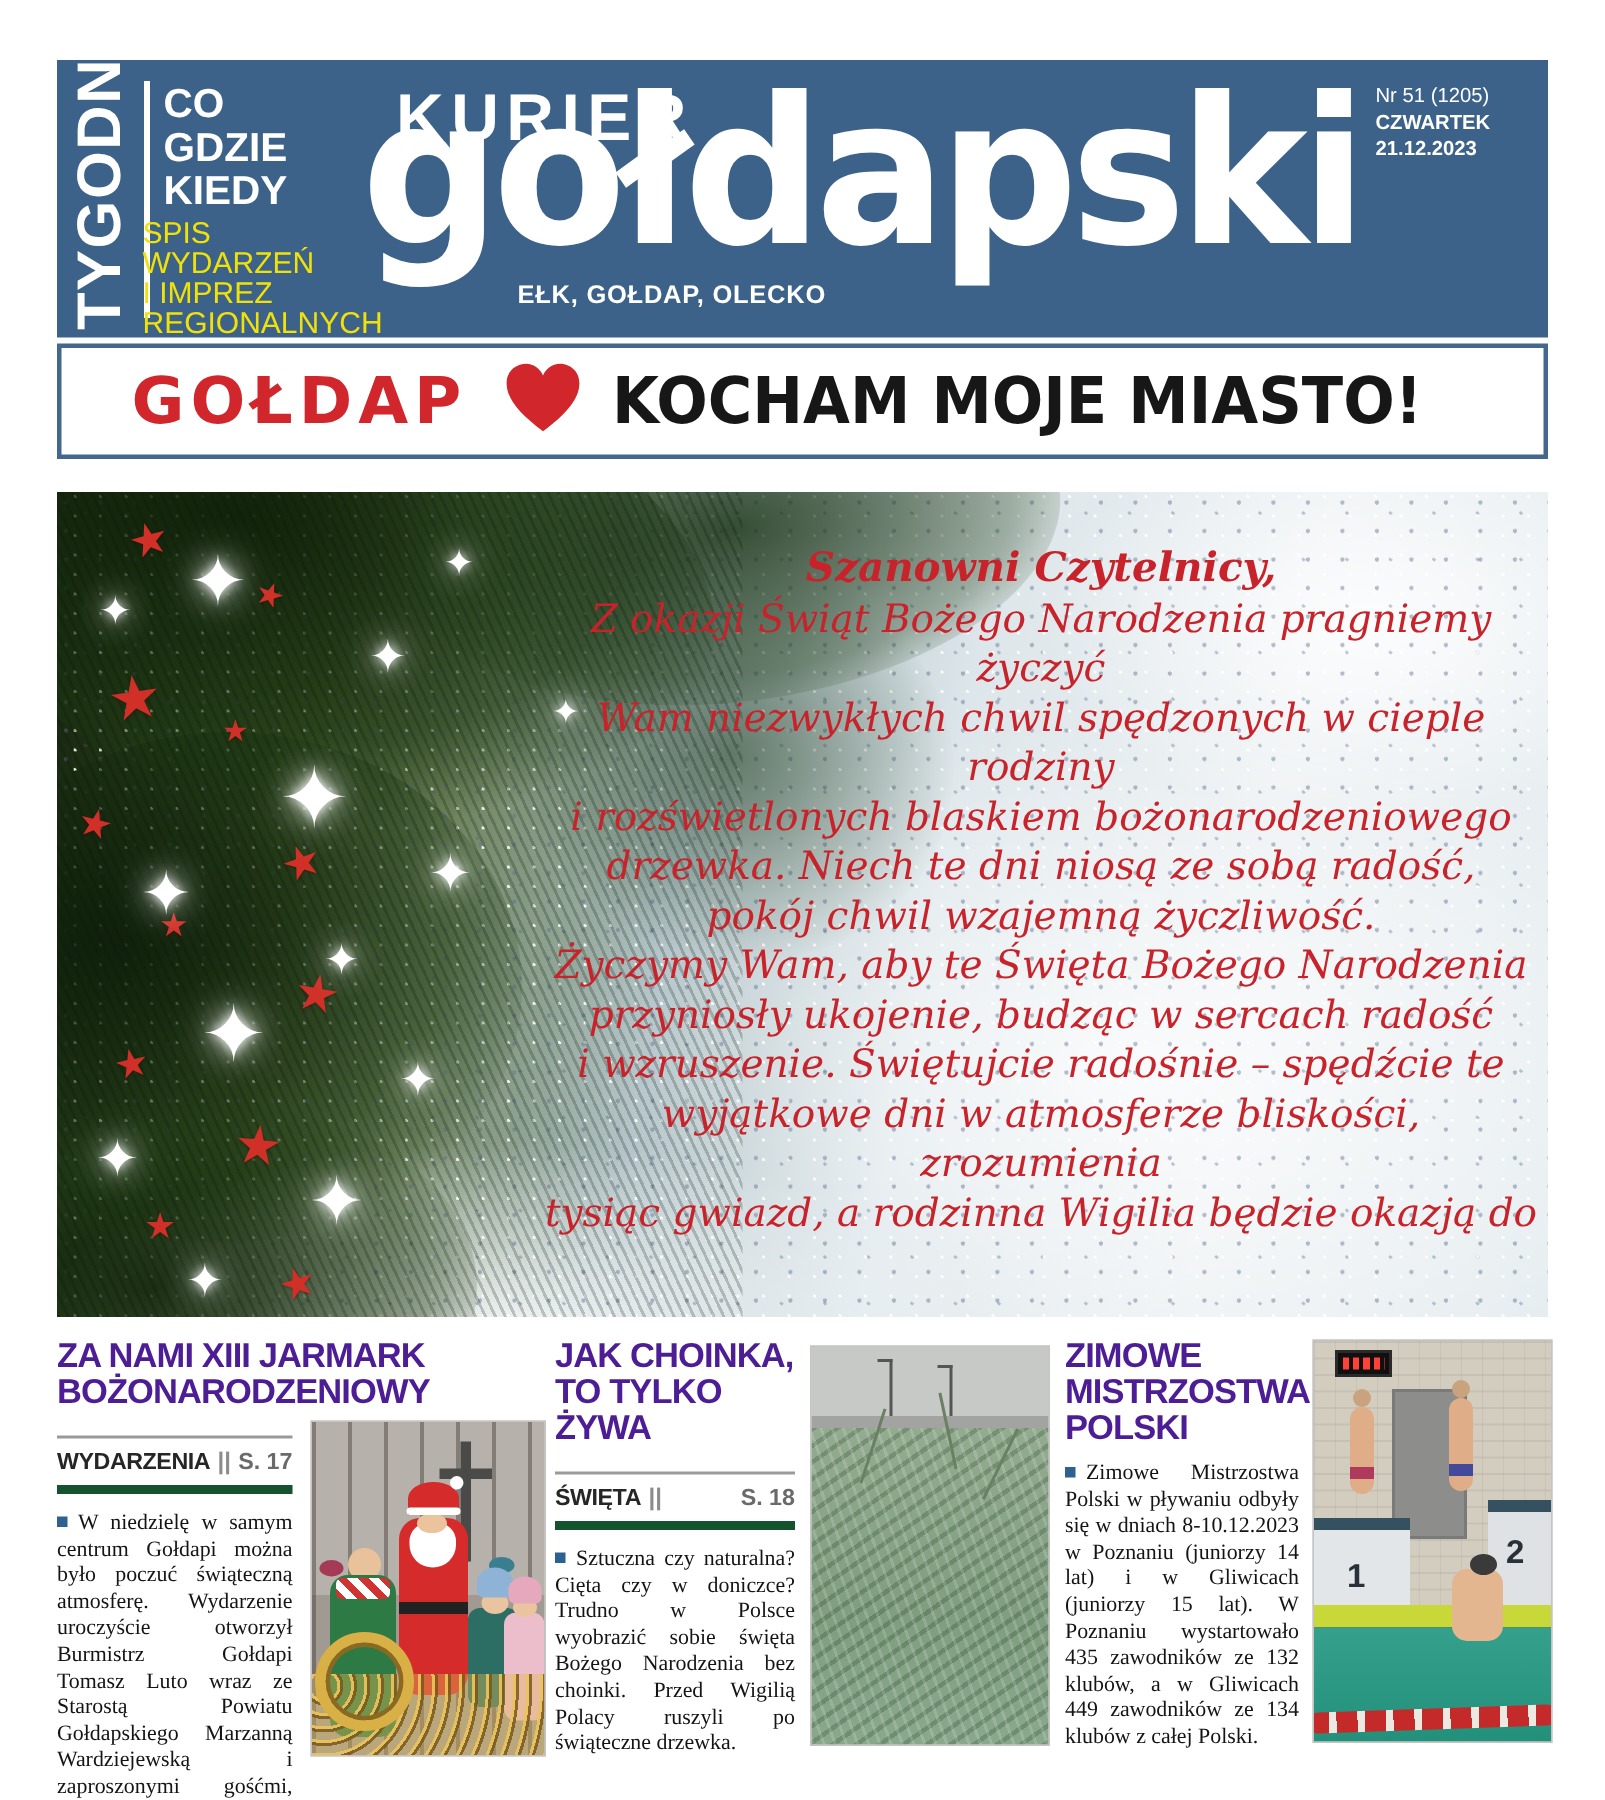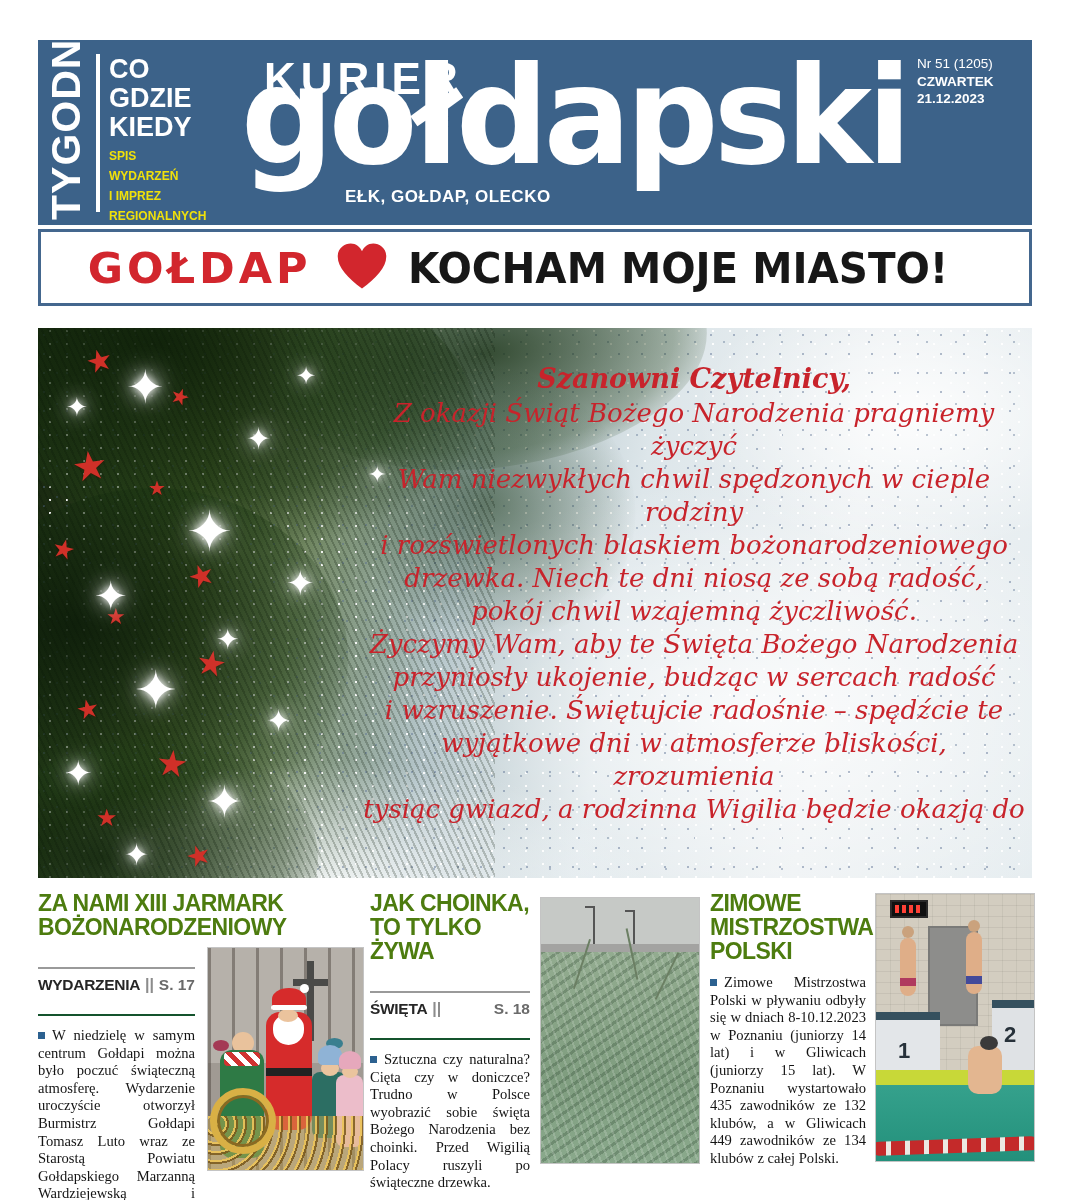--- a/index.html
+++ b/index.html
@@ -6,21 +6,21 @@
   .page{position:relative;width:1070px;height:1200px;background:#fff;overflow:hidden;
         font-family:"Liberation Sans",sans-serif;}
 
   
   .masthead{position:absolute;left:38px;top:40px;width:994px;height:185px;background:#3c6289;}
   .tygodnik{position:absolute;left:2px;top:6px;height:174px;
             writing-mode:vertical-rl;transform:rotate(180deg);
             color:#fff;font-weight:bold;font-size:41px;letter-spacing:1px;line-height:52px;}
   .mast-vline{position:absolute;left:58px;top:14px;width:4px;height:158px;background:#fff;}
   .cgk{position:absolute;left:71px;top:15px;color:#fff;font-weight:bold;font-size:27px;line-height:29px;}
-  .spis{position:absolute;left:71px;top:106px;color:#f0e10a;font-weight:bold;font-size:12px;line-height:20px;}
+  .spis{position:absolute;left:57px;top:106px;color:#f0e10a;font-weight:normal;font-size:20px;line-height:20px;}
   .logo-kurier{position:absolute;left:226px;top:14px;color:#fff;font-weight:bold;font-size:44px;letter-spacing:5px;}
   .logo-main{position:absolute;left:203px;top:-4px;color:#fff;font-weight:bold;
              font-family:"DejaVu Sans",sans-serif;font-size:136px;letter-spacing:-5px;
              transform:scaleX(.95);transform-origin:left top;line-height:160px;}
   .region{position:absolute;left:307px;top:147px;color:#fff;font-weight:bold;font-size:17px;letter-spacing:.5px;}
   .issn{position:absolute;left:480px;top:16px;width:260px;text-align:right;color:#fff;
         font-weight:bold;font-size:10.5px;line-height:16px;opacity:.92;}
   .issn .gap{display:inline-block;width:14px;}
   .issue{position:absolute;left:879px;top:15px;color:#fff;font-size:13.5px;line-height:17.5px;}
   .issue .b{font-weight:bold;}
@@ -68,25 +68,25 @@
   .wishes{position:absolute;left:320px;top:33px;width:672px;text-align:center;
           color:#c8232b;font-family:"DejaVu Serif",serif;font-style:italic;}
   .wishes .salutation{font-size:27px;font-weight:bold;line-height:36px;}
   .wishes .wline{font-size:26px;line-height:33px;}
 
   
   .article{position:absolute;}
   .a1{left:38px;top:891px;width:157px;}
   .a2{left:370px;top:891px;width:160px;}
   .a3{left:710px;top:891px;width:156px;}
-  .headline{color:#4d7c0f;font-weight:bold;font-size:23px;line-height:24px;letter-spacing:-.6px;}
+  .headline{color:#4c1d95;font-weight:bold;font-size:23px;line-height:24px;letter-spacing:-.6px;}
   .a1 .headline{width:258px;}
   .a3 .headline{width:150px;}
-  .catbar{margin-top:28px;border-top:2px solid #9a9a9a;border-bottom:2px solid #14532d;
-          padding:7px 0 20px;display:flex;justify-content:space-between;align-items:baseline;}
+  .catbar{margin-top:18px;border-top:2px solid #9a9a9a;border-bottom:6px solid #14532d;
+          padding:7px 0 6px;display:flex;justify-content:space-between;align-items:baseline;}
   .catname{font-weight:bold;font-size:15.5px;color:#262626;letter-spacing:-.3px;}
   .catsep{font-weight:bold;color:#8c8c8c;margin-left:5px;}
   .catpage{font-weight:bold;font-size:15.5px;color:#6a6a6a;}
   .body-text{margin-top:11px;font-family:"Liberation Serif",serif;font-size:14.6px;
              line-height:17.6px;text-align:justify;color:#141414;}
   .bullet{display:inline-block;width:7px;height:7px;background:#2c6190;margin-right:7px;
           transform:translateY(-1px);}
 
   
   .photo{position:absolute;border:1px solid #c4c4c4;overflow:hidden;background:#cfcac4;}

